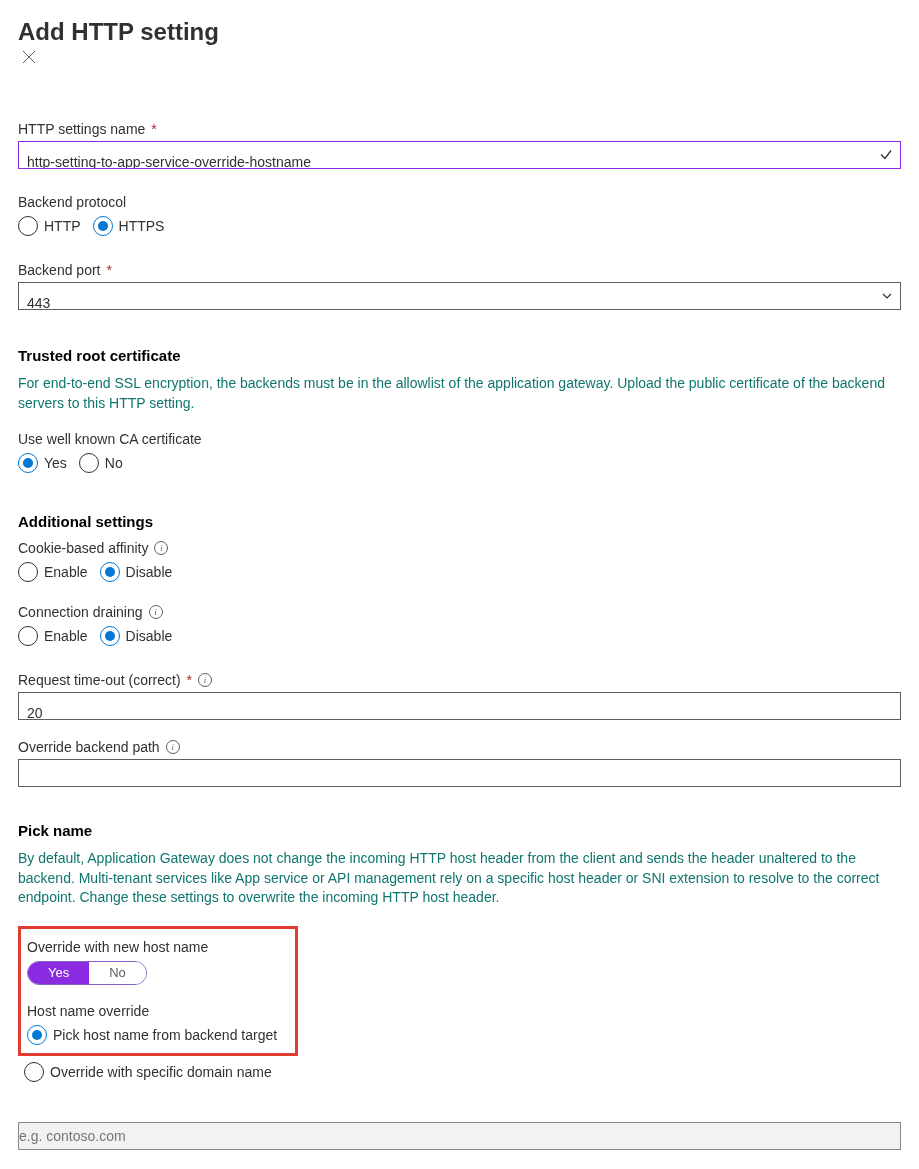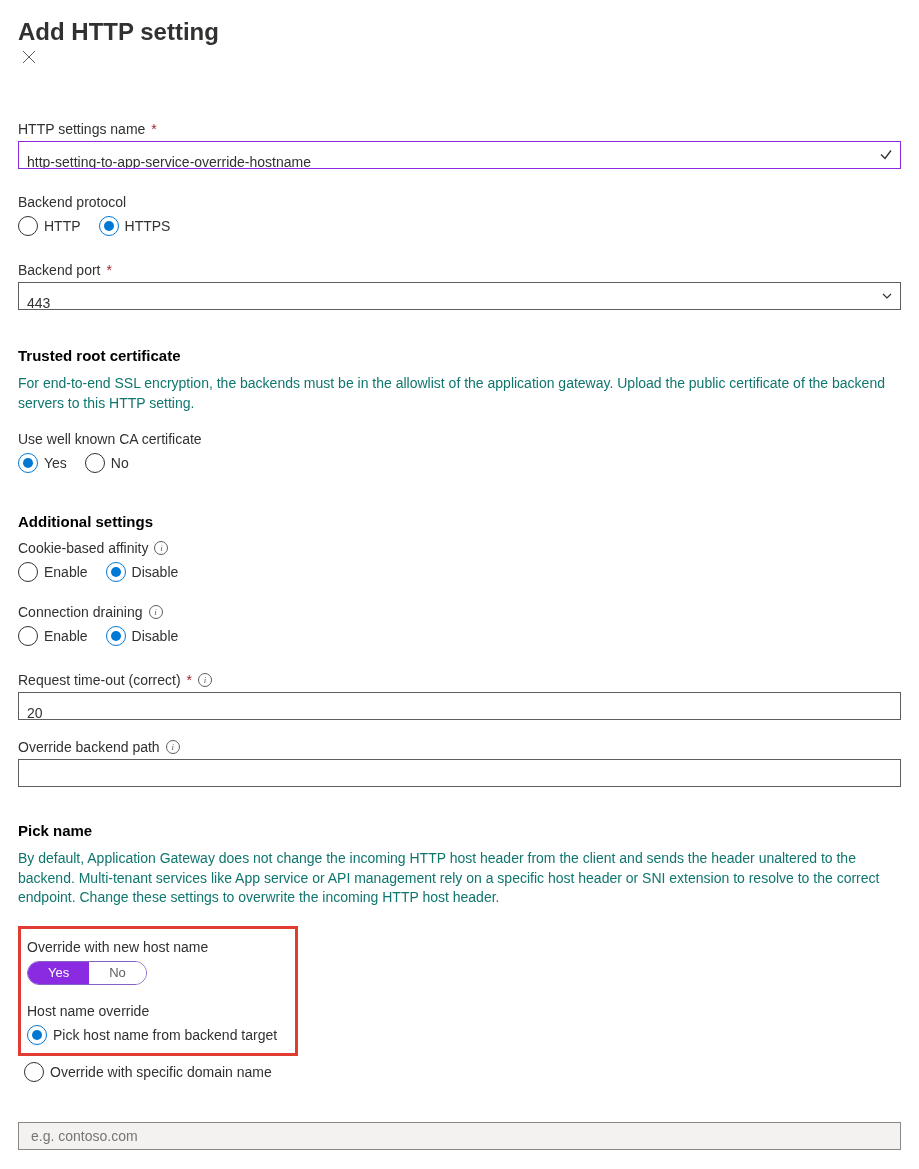--- a/index.html
+++ b/index.html
@@ -67,21 +67,21 @@
     }
     .input-chevron {
       position: absolute;
       right: 8px;
       top: 50%;
       transform: translateY(-50%);
       pointer-events: none;
     }
     .radio-row {
       display: flex;
-      gap: 18px;
+      gap: 12px;
       align-items: flex-end;
       margin-bottom: 26px;
     }
     .radio-row.compact { margin-bottom: 22px; }
     .radio-option {
       display: flex;
       align-items: center;
       gap: 6px;
       cursor: pointer;
     }
@@ -158,21 +158,21 @@
       background: #8a2be2;
       color: #ffffff;
       font-weight: 400;
     }
     .pill-half.inactive {
       background: #ffffff;
       color: #605e5c;
     }
     .disabled-input {
       width: 100%;
-      padding: 5px 12px;
+      padding: 5px 0;
       border: 1px solid #8a8886;
       background: #f3f2f1;
       font-size: 14px;
       height: 28px;
       color: #a19f9d;
       margin-bottom: 22px;
     }
     .mb-6 { margin-bottom: 6px; }
   </style>
 </head>

